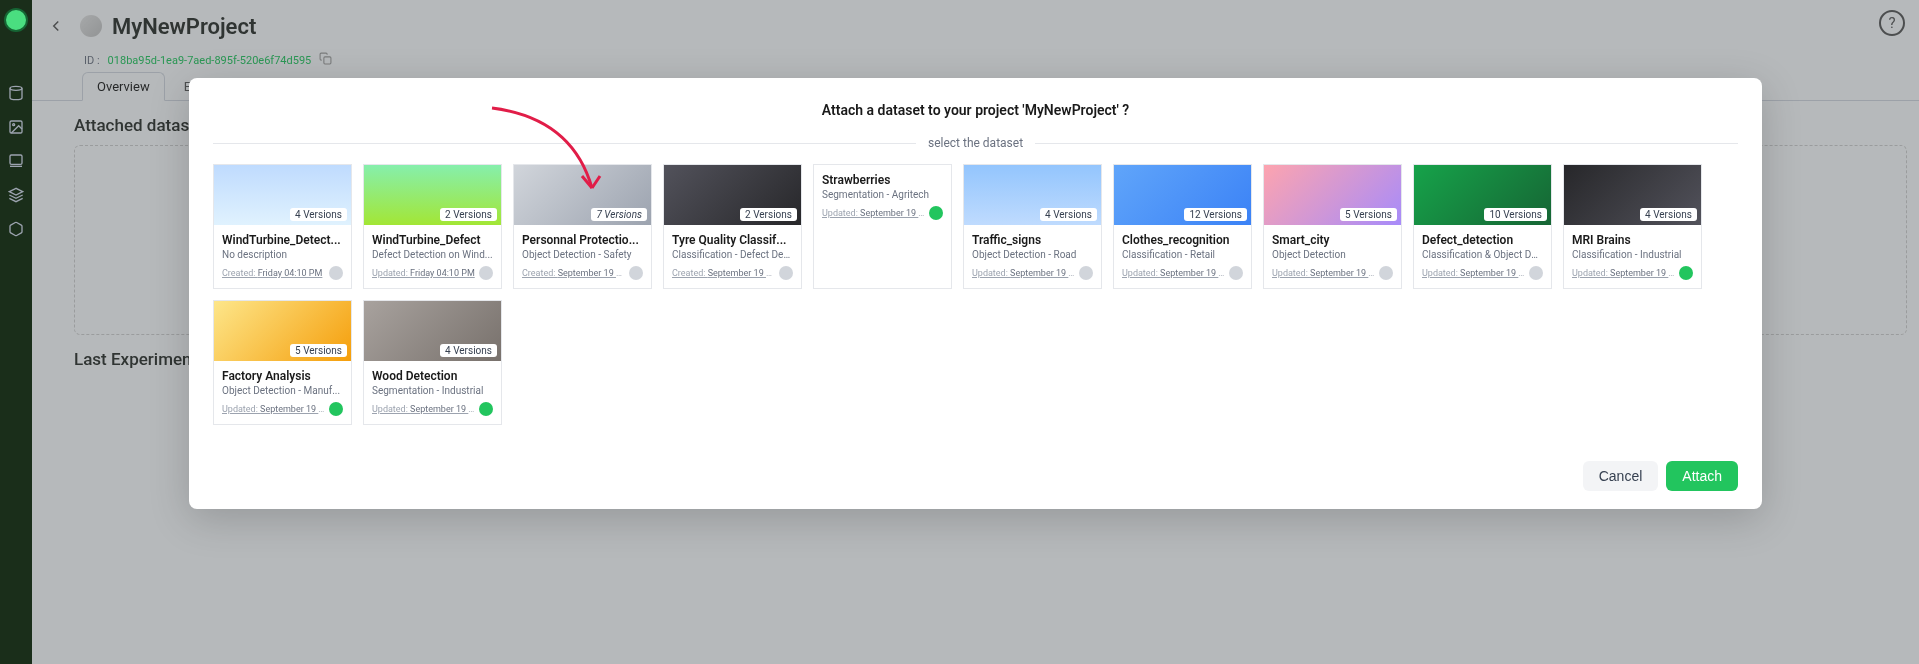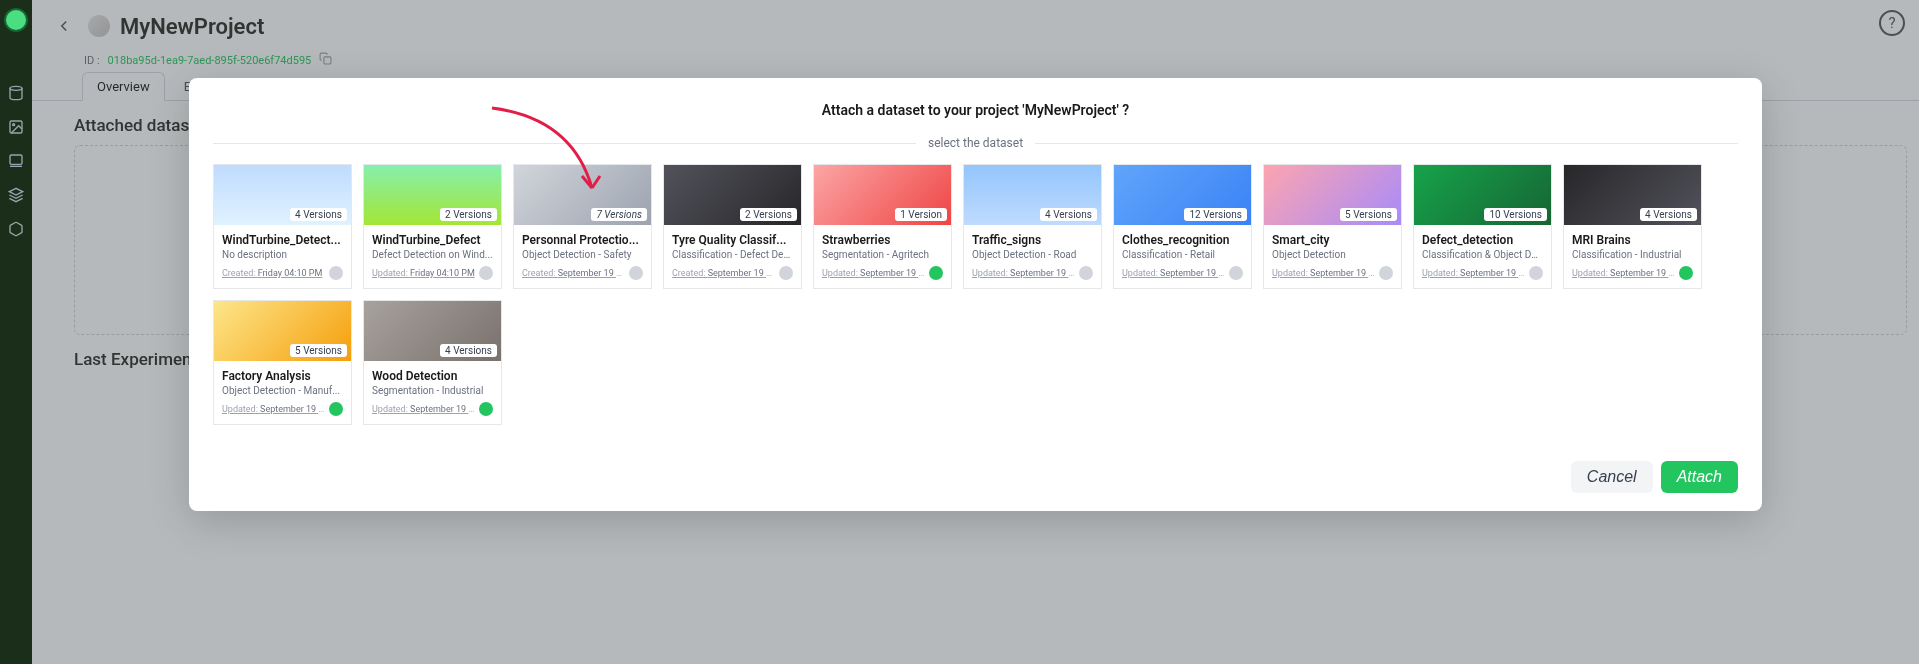--- a/index.html
+++ b/index.html
@@ -34,21 +34,21 @@
       justify-content: center;
     }
     
     .main-area {
       flex: 1;
       background: #f8f9fa;
       position: relative;
     }
     
     .header {
-      padding: 12px 18px;
+      padding: 12px 10px;
       display: flex;
       align-items: center;
       gap: 10px;
     }
     .back-btn {
       width: 28px; height: 28px;
       display: flex; align-items: center; justify-content: center;
       color: #555;
       cursor: pointer;
     }
@@ -250,25 +250,24 @@
     
     .modal-footer {
       display: flex;
       justify-content: flex-end;
       gap: 8px;
       margin-top: 36px;
     }
     .btn {
       padding: 7px 16px;
       border-radius: 6px;
-      font-size: 16px;
+      font-size: 14px;
       font-weight: 500;
       cursor: pointer;
       border: none;
-      font-style: italic;
     }
     .btn-cancel { background: #f3f4f6; color: #374151; }
     .btn-attach { background: #22c55e; color: white; }
     
     .help-btn {
       position: absolute;
       top: 10px;
       right: 14px;
       width: 26px; height: 26px;
       border: 2px solid #555;
@@ -429,23 +428,20 @@
     <div class="card-body">
       <div class="card-title">Tyre Quality Classif...</div>
       <div class="card-sub">Classification - Defect Det...</div>
       <div class="card-meta">
         <span class="card-meta-text">Created: <span style="color:#6b7280">September 19 a...</span></span>
         <span class="card-avatar "></span>
       </div>
     </div>
           </div>
           <div class="dataset-card">
-    <div class="card-thumb red">
-      <div class="version-badge">1 Version</div>
-    </div>
     <div class="card-body">
       <div class="card-title">Strawberries</div>
       <div class="card-sub">Segmentation - Agritech</div>
       <div class="card-meta">
         <span class="card-meta-text">Updated: <span style="color:#6b7280">September 19 ...</span></span>
         <span class="card-avatar green"></span>
       </div>
     </div>
           </div>
           <div class="dataset-card">

